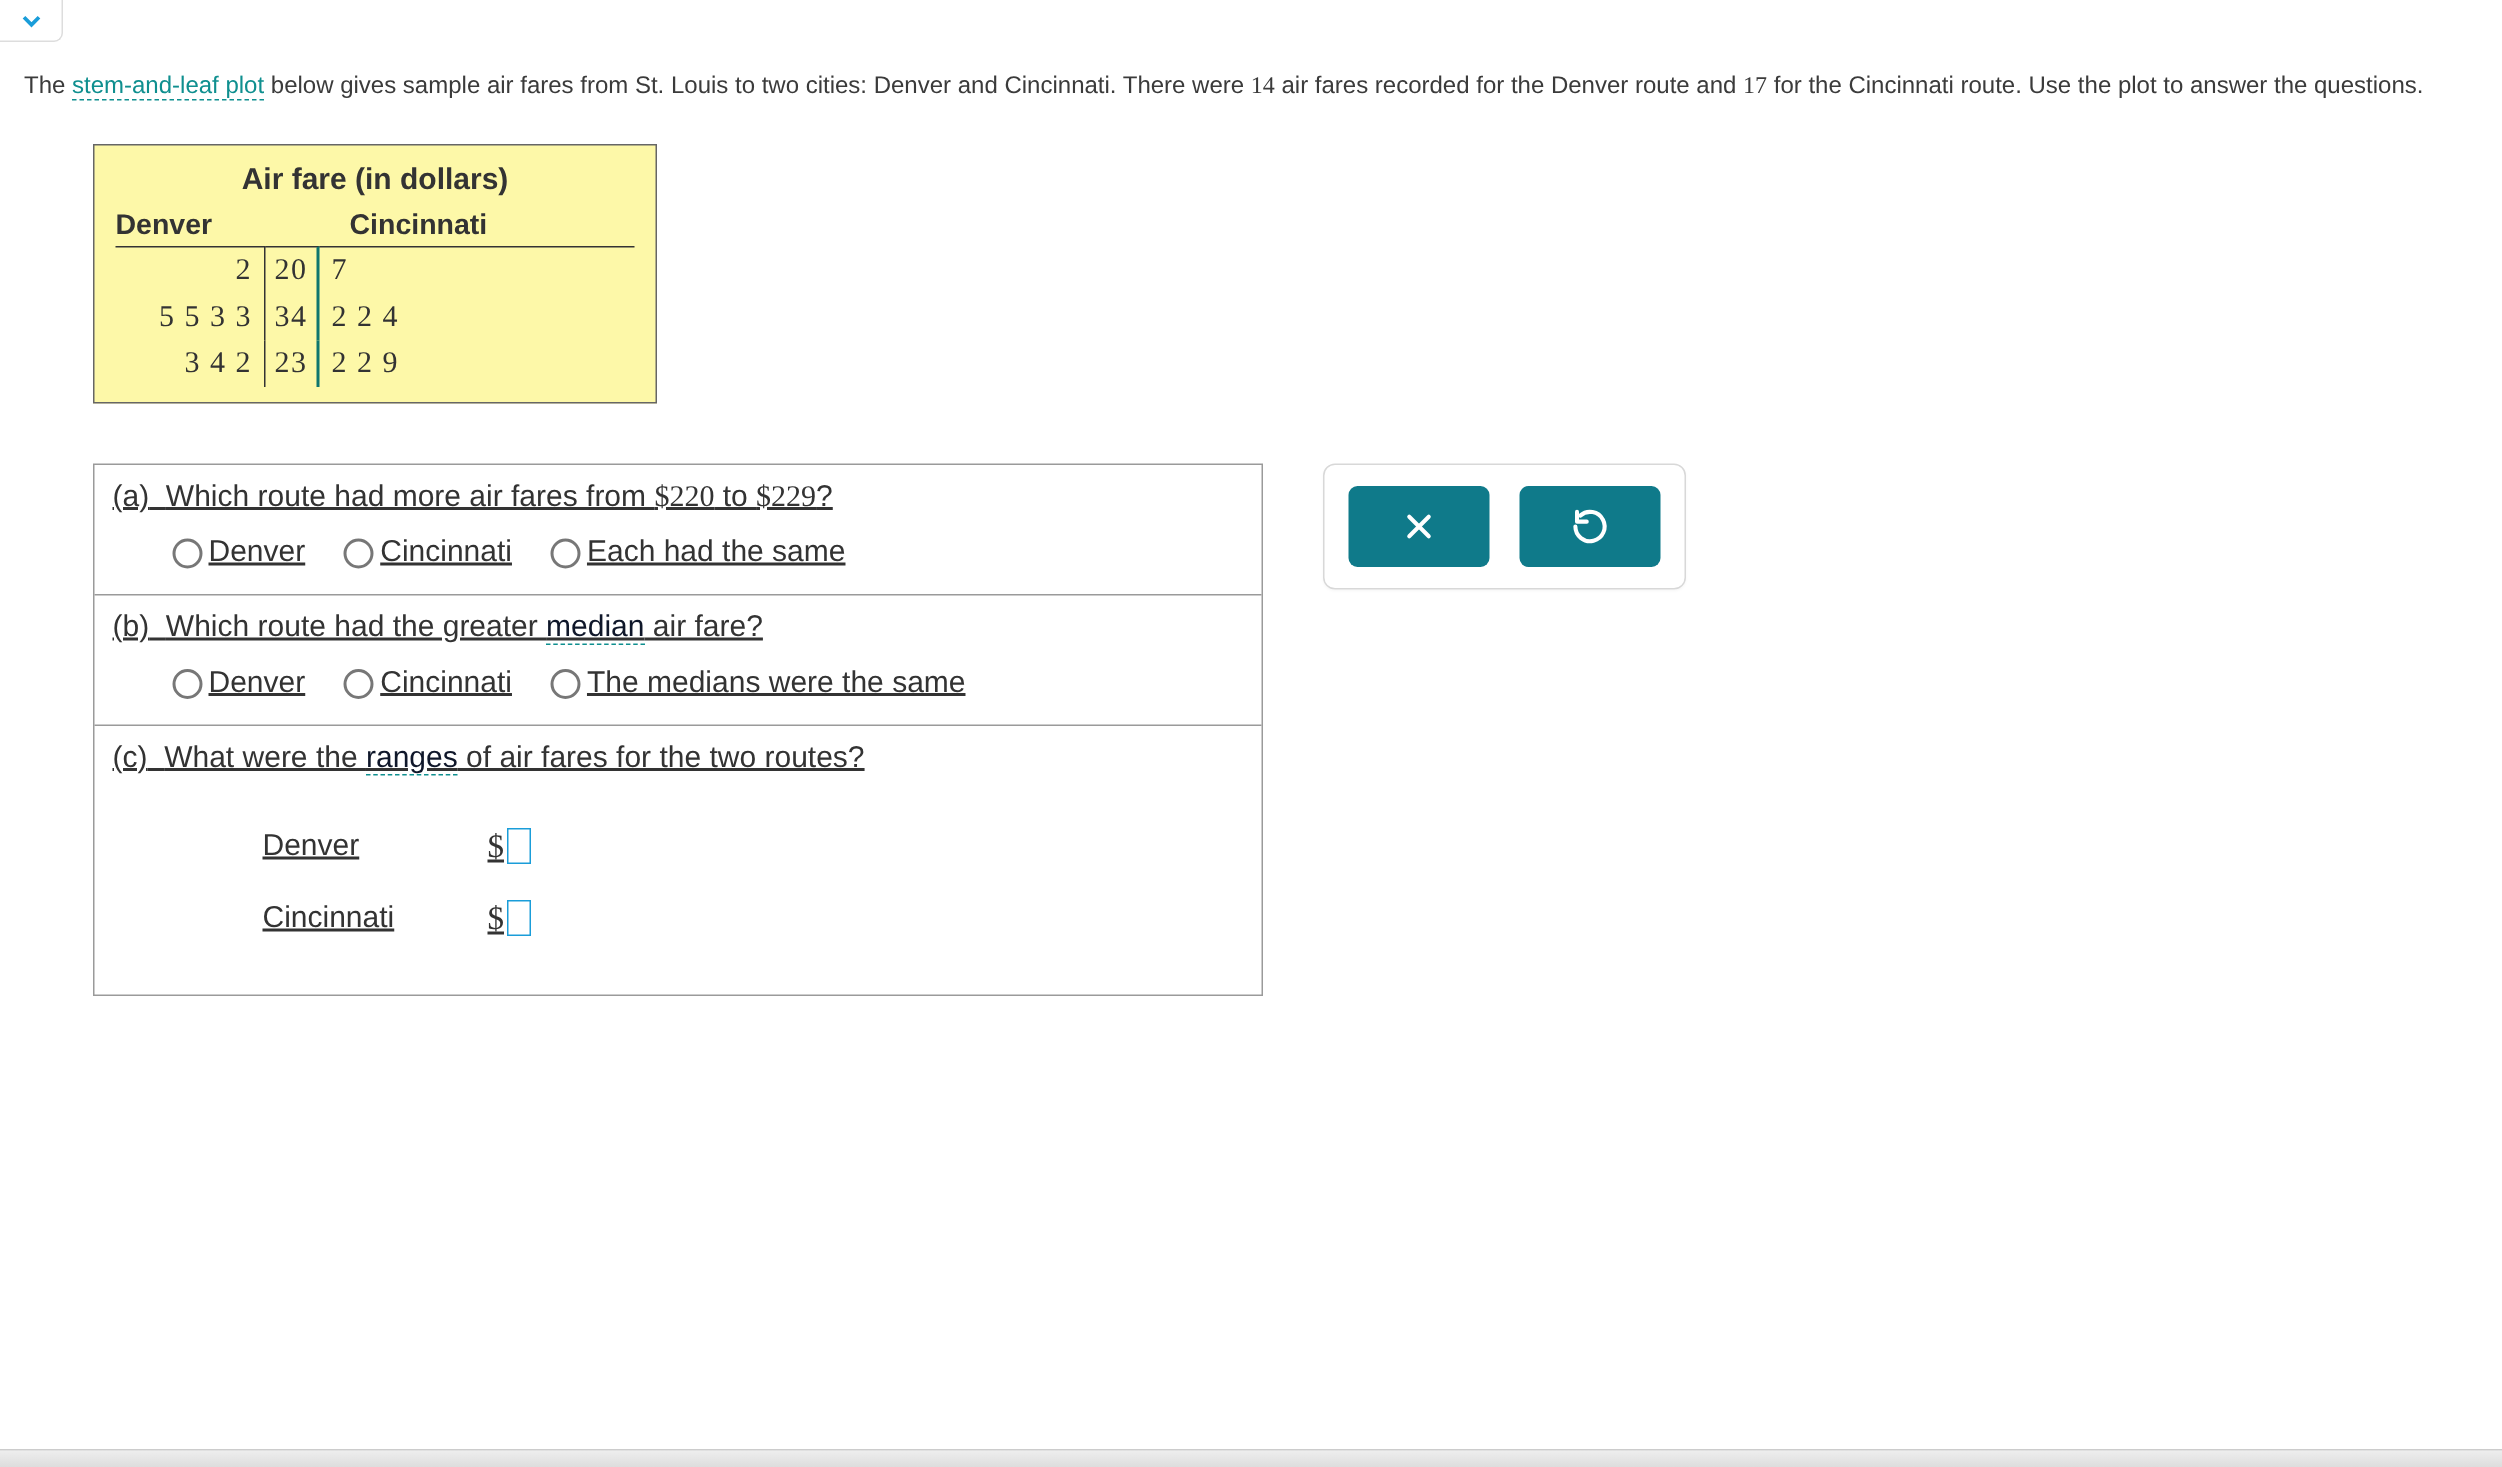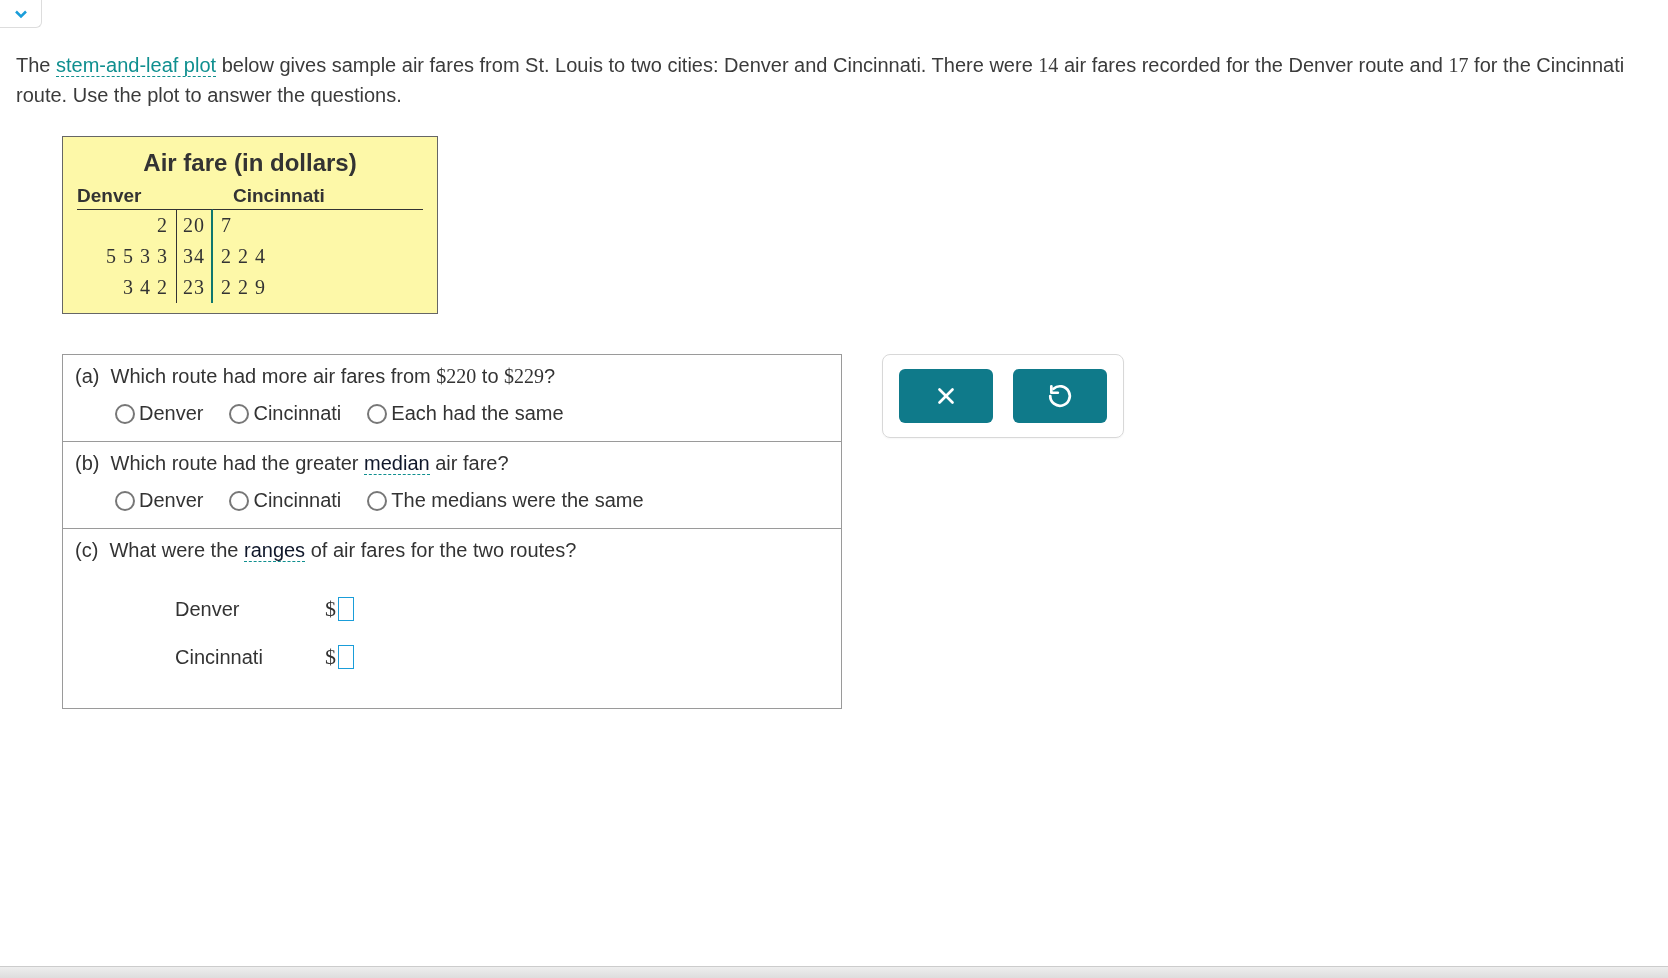--- a/index.html
+++ b/index.html
@@ -29,21 +29,21 @@
     border-radius: 0 0 6px 0;
     display: flex;
     align-items: center;
     justify-content: center;
   }
   .chevron-badge svg { width: 20px; height: 20px; }
   .content {
     padding: 24px 16px 0 16px;
   }
   .intro {
-    font-size: 20px;
+    font-size: 16px;
     color: #3b3b3b;
     line-height: 1.5;
     margin-bottom: 26px;
   }
   .intro .link {
     color: #0f8f8f;
     border-bottom: 1px dashed #0f8f8f;
     text-decoration: none;
   }
   .intro .num {
@@ -54,21 +54,21 @@
     margin-left: 46px;
     border: 1px solid #666;
     background: #fdf8a8;
     display: inline-block;
     padding: 10px 14px 10px 14px;
     width: 376px;
   }
   .sl-title {
     text-align: center;
     font-weight: bold;
-    font-size: 24px;
+    font-size: 20px;
     padding: 2px 0 8px 0;
   }
   .sl-headers {
     display: flex;
     font-weight: bold;
     font-size: 19px;
     padding-bottom: 2px;
   }
   .sl-headers .h-left { width: 110px; }
   .sl-headers .h-right { margin-left: 46px; }
@@ -115,20 +115,21 @@
   .sl-body .sl-row:first-child > div {
     border-top: 1px solid #333;
   }
 
   .qa-row {
     display: flex;
     align-items: flex-start;
     margin-top: 40px;
     margin-left: 46px;
     gap: 40px;
+    text-decoration: underline;
   }
 
   .questions {
     border: 1px solid #9a9a9a;
     width: 780px;
     font-size: 20px;
   }
   .q-block {
     border-bottom: 1px solid #9a9a9a;
     padding: 10px 12px 16px 12px;

